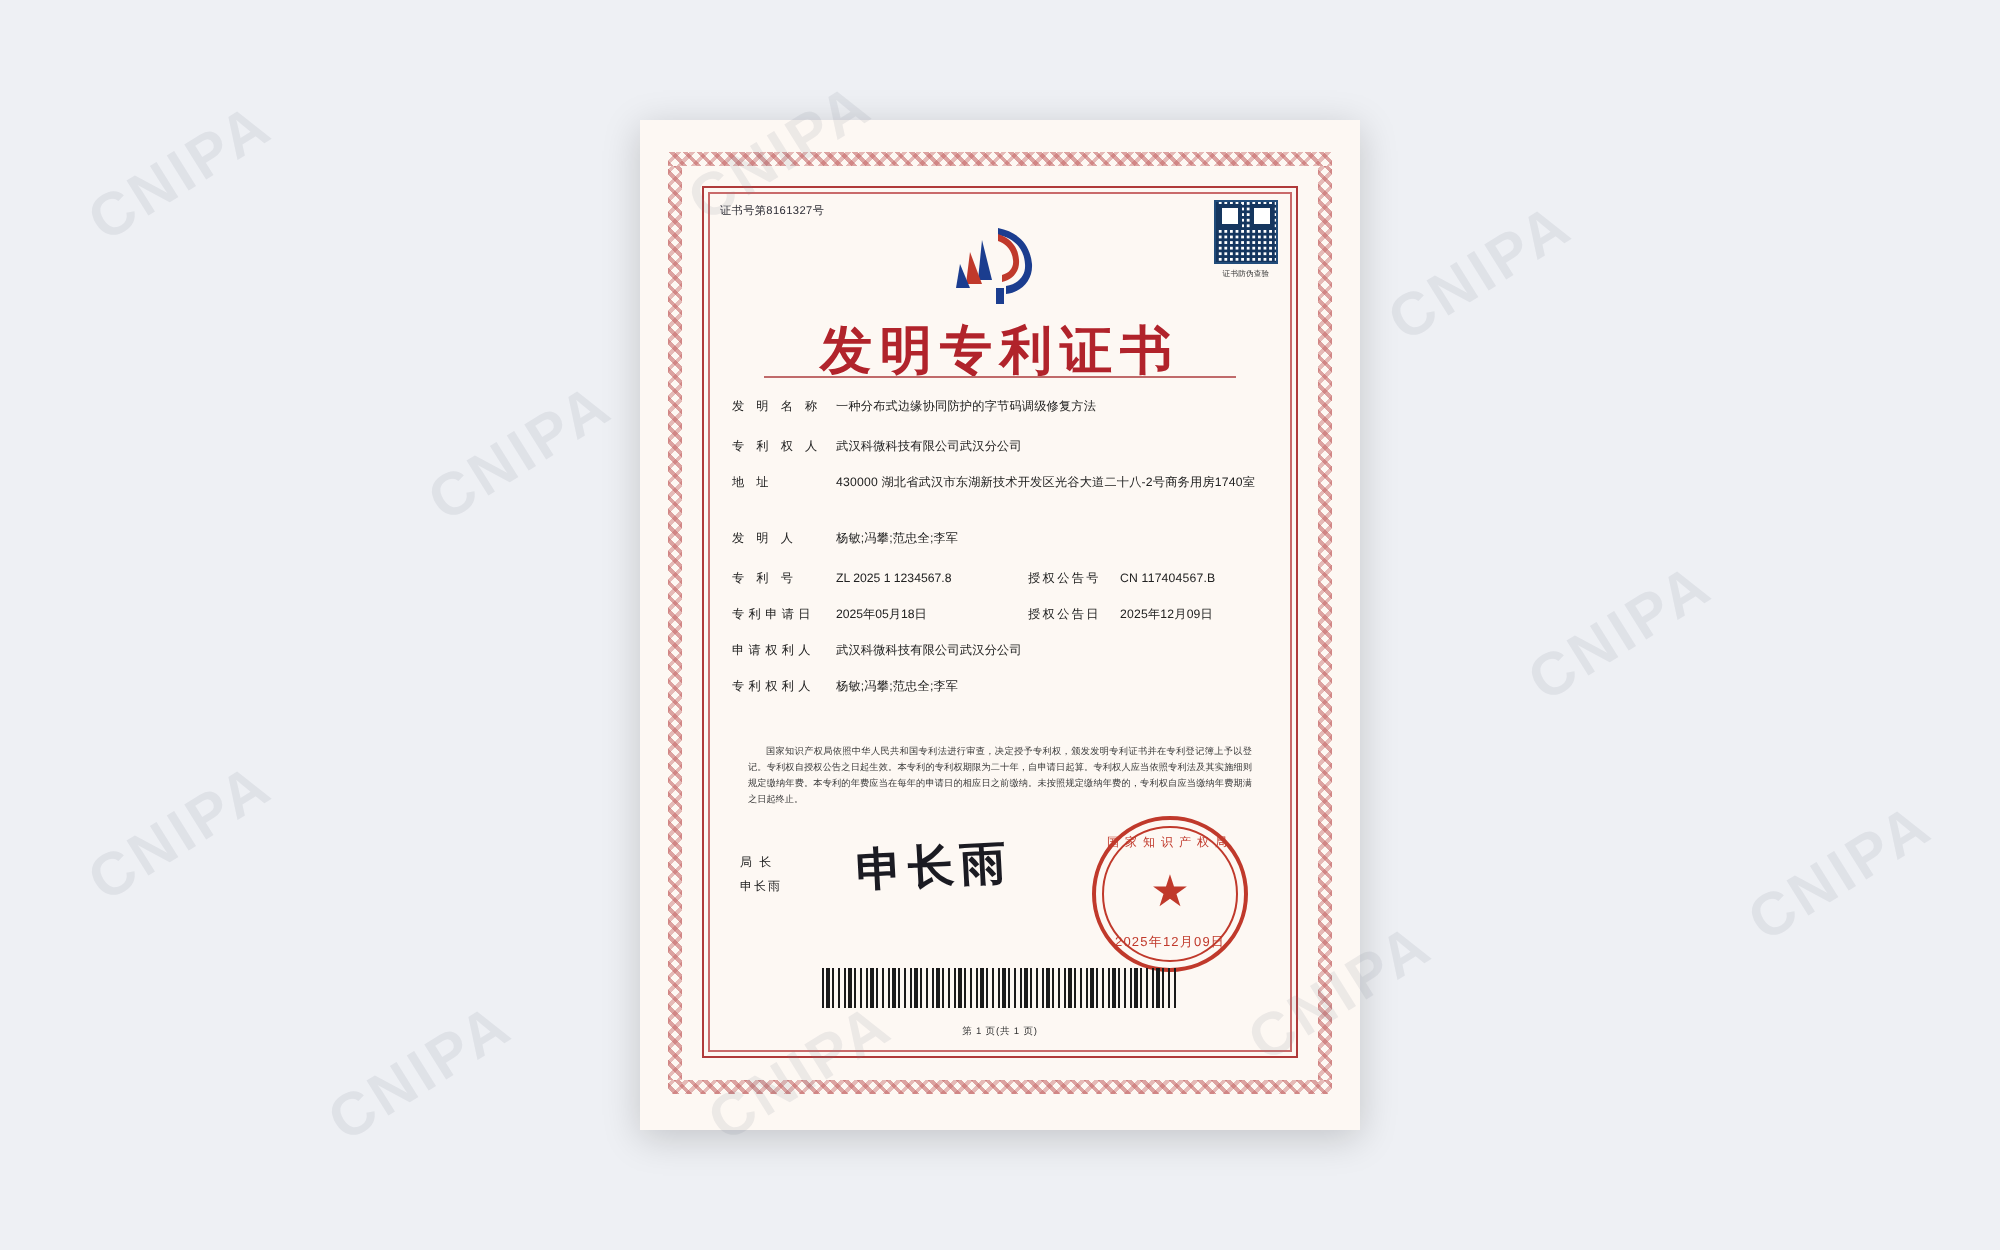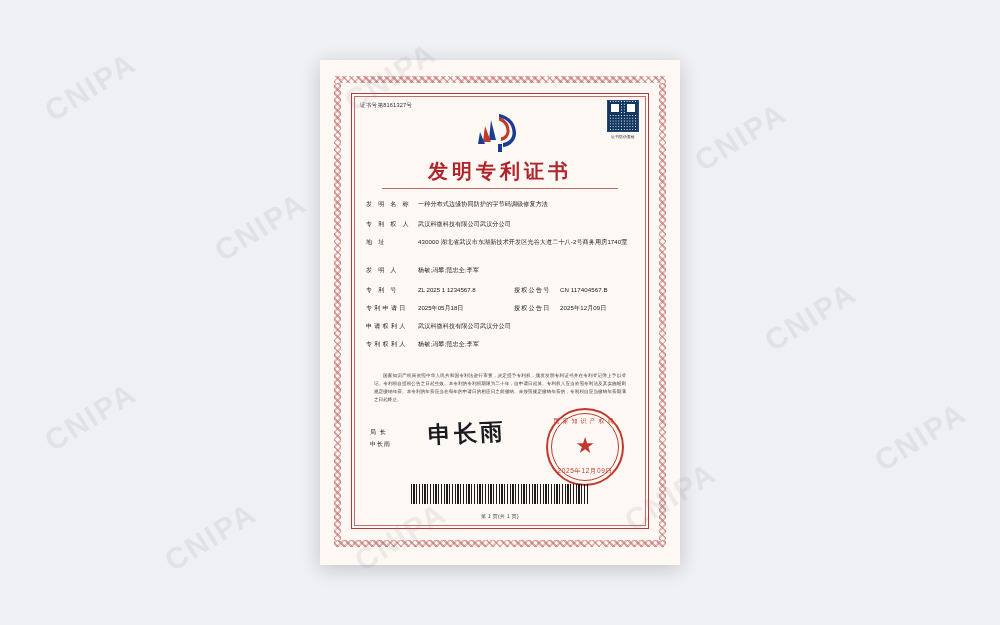--- a/index.html
+++ b/index.html
@@ -151,21 +151,21 @@
     height: 44px;
   }
   .logo-wrap svg { display: block; }
 
   .title {
     position: absolute;
     left: 0; right: 0;
     top: 62px;
     text-align: center;
     font-family: "DejaVu Serif", serif;
-    font-size: 20px;
+    font-size: 26px;
     font-weight: bold;
     letter-spacing: 4px;
     color: #b1232b;
   }
   .title-rule {
     position: absolute;
     left: 28px; right: 28px;
     top: 92px;
     height: 1px;
     background: #c06a6a;

